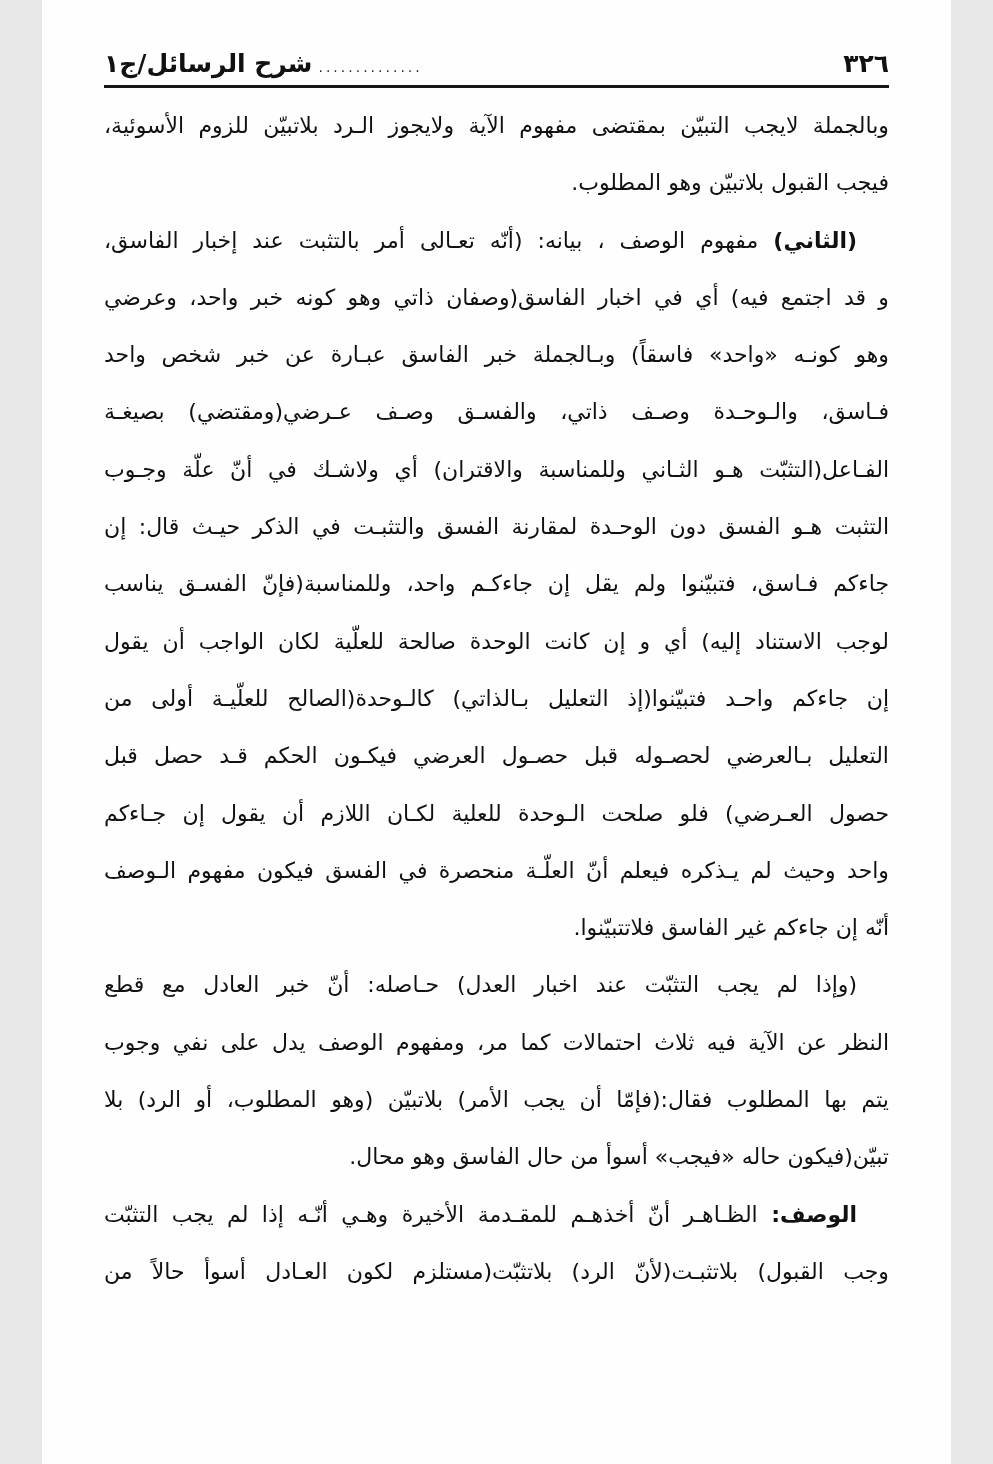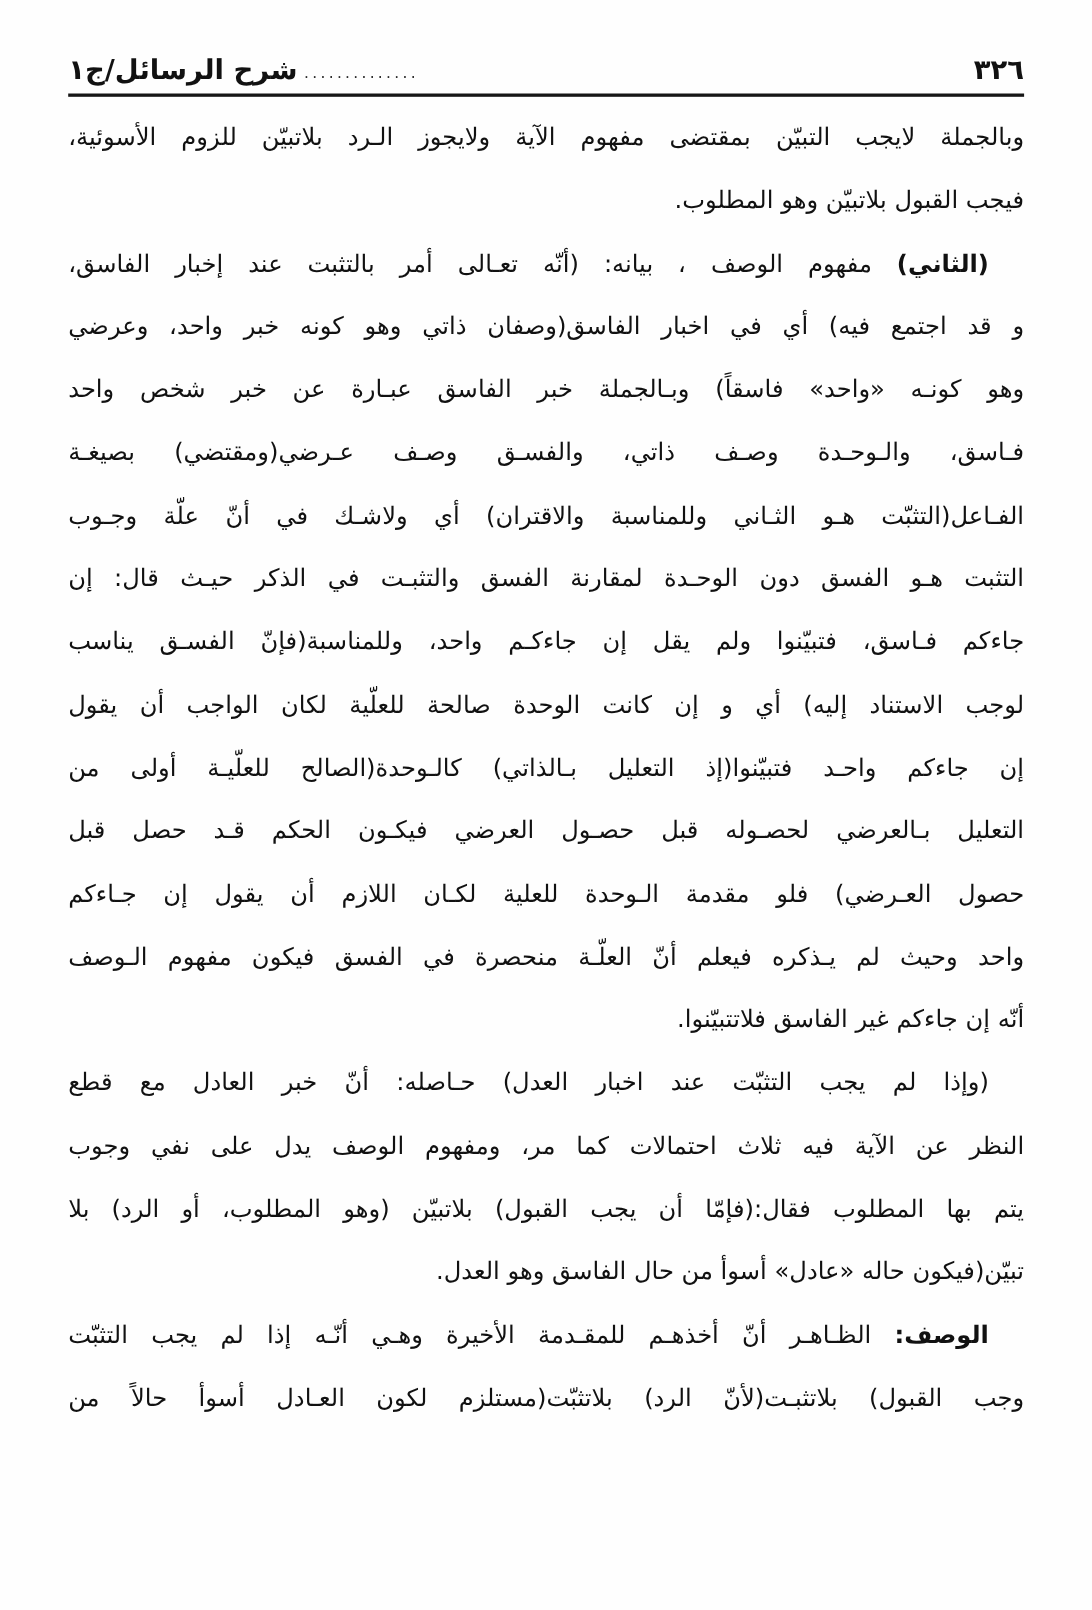--- a/index.html
+++ b/index.html
@@ -2,21 +2,21 @@
 <html lang="ar"><head>
 <meta charset="utf-8">
 <style>
   html, body {
     margin: 0;
     padding: 0;
     background: #e8e8e8;
   }
   .page {
     position: relative;
-    width: 993px;
+    width: 909px;
     height: 1464px;
     margin: 0 auto;
     background: #fefefe;
     color: #111;
     font-family: "DejaVu Sans", sans-serif;
     overflow: hidden;
     box-sizing: border-box;
     padding: 0 62px;
   }
   .page-header {
@@ -100,30 +100,30 @@
       <div class="ln ind"><span class="lead">(الثاني)</span><span> مفهوم الوصف ، بيانه: (أنّه تعـالى أمر بالتثبت عند إخبار الفاسق،</span></div>
       <div class="ln">و قد اجتمع فيه) أي في اخبار الفاسق(وصفان ذاتي وهو كونه خبر واحد، وعرضي</div>
       <div class="ln">وهو كونـه «واحد» فاسقاً) وبـالجملة خبر الفاسق عبـارة عن خبر شخص واحد</div>
       <div class="ln">فـاسق، والـوحـدة وصـف ذاتي، والفسـق وصـف عـرضي(ومقتضي) بصيغـة</div>
       <div class="ln">الفـاعل(التثبّت هـو الثـاني وللمناسبة والاقتران) أي ولاشـك في أنّ علّة وجـوب</div>
       <div class="ln">التثبت هـو الفسق دون الوحـدة لمقارنة الفسق والتثبـت في الذكر حيـث قال: إن</div>
       <div class="ln">جاءكم فـاسق، فتبيّنوا ولم يقل إن جاءكـم واحد، وللمناسبة(فإنّ الفسـق يناسب</div>
       <div class="ln">لوجب الاستناد إليه) أي و إن كانت الوحدة صالحة للعلّية لكان الواجب أن يقول</div>
       <div class="ln">إن جاءكم واحـد فتبيّنوا(إذ التعليل بـالذاتي) كالـوحدة(الصالح للعلّيـة أولى من</div>
       <div class="ln">التعليل بـالعرضي لحصـوله قبل حصـول العرضي فيكـون الحكم قـد حصل قبل</div>
-      <div class="ln">حصول العـرضي) فلو مقدمة الـوحدة للعلية لكـان اللازم أن يقول إن جـاءكم</div>
+      <div class="ln">حصول العـرضي) فلو صلحت الـوحدة للعلية لكـان اللازم أن يقول إن جـاءكم</div>
       <div class="ln">واحد وحيث لم يـذكره فيعلم أنّ العلّـة منحصرة في الفسق فيكون مفهوم الـوصف</div>
       <div class="ln pe">أنّه إن جاءكم غير الفاسق فلاتتبيّنوا.</div>
     </div>
 
     <div>
       <div class="ln ind">(وإذا لم يجب التثبّت عند اخبار العدل) حـاصله: أنّ خبر العادل مع قطع</div>
       <div class="ln">النظر عن الآية فيه ثلاث احتمالات كما مر، ومفهوم الوصف يدل على نفي وجوب</div>
-      <div class="ln">يتم بها المطلوب فقال:(فإمّا أن يجب القبول) بلاتبيّن (وهو المطلوب، أو الرد) بلا</div>
-      <div class="ln pe">تبيّن(فيكون حاله «عادل» أسوأ من حال الفاسق وهو العدل.</div>
+      <div class="ln">يتم بها المطلوب فقال:(فإمّا أن يجب الأمر) بلاتبيّن (وهو المطلوب، أو الرد) بلا</div>
+      <div class="ln pe">تبيّن(فيكون حاله «فيجب» أسوأ من حال الفاسق وهو محال.</div>
     </div>
 
     <div>
       <div class="ln ind"><span class="lead">الوصف:</span><span> الظـاهـر أنّ أخذهـم للمقـدمة الأخيرة وهـي أنّـه إذا لم يجب التثبّت</span></div>
       <div class="ln">وجب القبول) بلاتثبـت(لأنّ الرد) بلاتثبّت(مستلزم لكون العـادل أسوأ حالاً من</div>
     </div>
 
   </div>
 </div>
 

